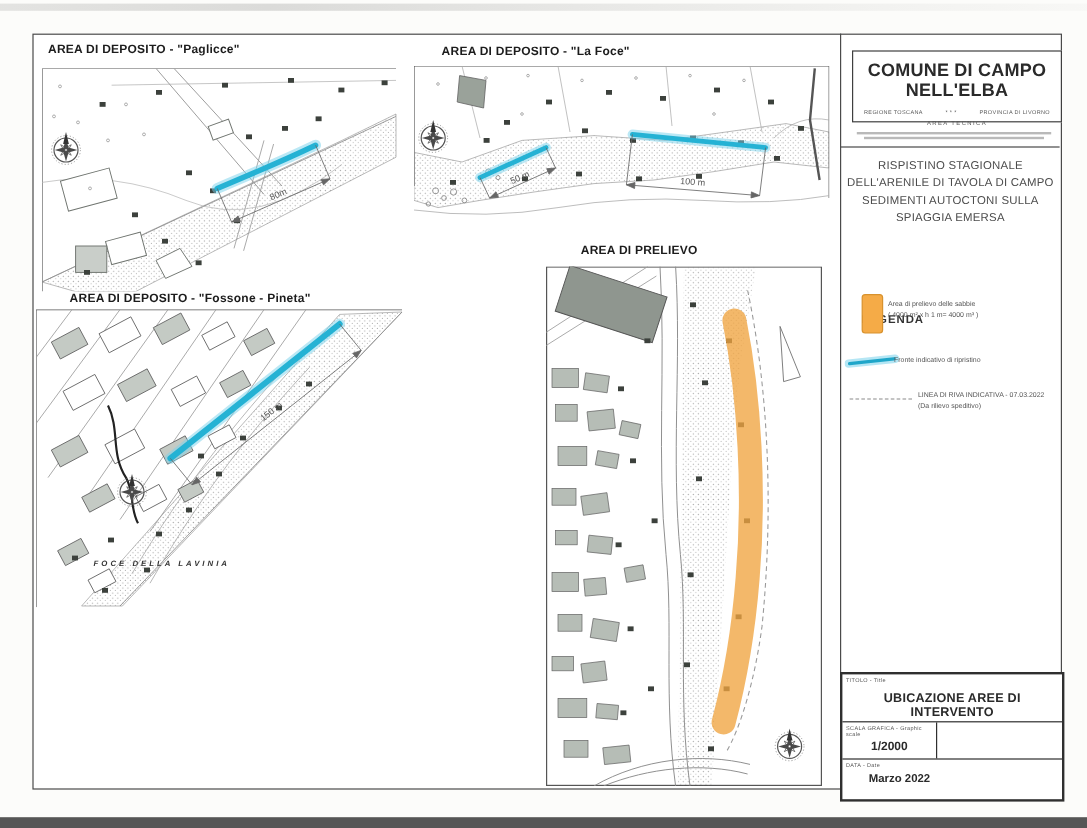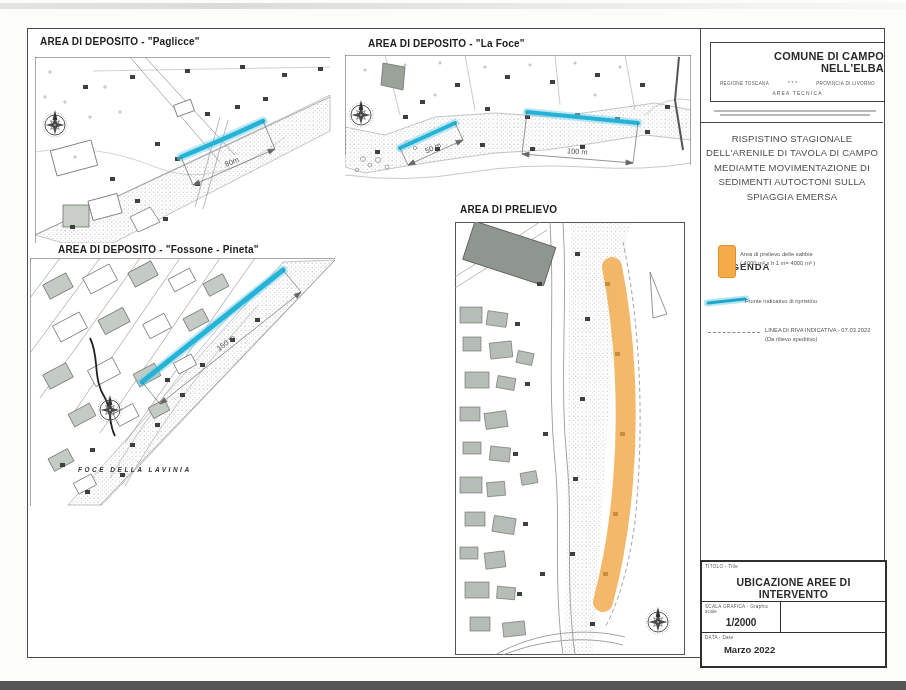--- a/index.html
+++ b/index.html
@@ -8,21 +8,21 @@
   .abs{position:absolute;}
   .sheet{left:27px;top:28px;width:856px;height:628px;border:1px solid #4a4a4a;background:#ffffff;}
   .col-divider{left:700px;top:28px;width:0;height:628px;border-left:1px solid #4a4a4a;}
   .scan-top{left:0;top:3px;width:906px;height:6px;
             background:linear-gradient(90deg,#d6d6d4 0%,#c9c9c7 25%,#dddddb 55%,#ececea 80%,#f5f5f3 100%);
             opacity:.65;}
   .scan-bottom{left:0;top:681px;width:906px;height:9px;background:#565656;}
   .panel-title{font-weight:bold;font-size:10px;letter-spacing:.2px;color:#1c1c1c;white-space:nowrap;}
   
   .hdr-box{left:710px;top:42px;width:173px;height:58px;border:1.5px solid #3f3f3f;background:#fff;}
-  .hdr-muni{margin-top:7px;text-align:right;font-weight:bold;font-size:11px;letter-spacing:.2px;color:#2a2a2a;}
+  .hdr-muni{margin-top:7px;text-align:center;font-weight:bold;font-size:15px;letter-spacing:.2px;color:#2a2a2a;}
   .hdr-row{display:flex;justify-content:space-between;align-items:center;padding:0 9px;margin-top:7px;
            font-size:4.6px;color:#5a5a5a;letter-spacing:.3px;}
   .hdr-office{text-align:center;margin-top:5px;font-size:4.9px;color:#555;letter-spacing:1.2px;}
   .disc{left:714px;top:107px;width:162px;}
   .disc-line{height:2px;background:#b9b9b9;margin:2.5px 0;filter:blur(.35px);}
   .hdivider{left:700px;top:122px;width:183px;border-top:1px solid #4a4a4a;}
   .proj-title{left:701px;top:132px;width:182px;text-align:center;font-size:9.5px;line-height:1.52;
               color:#4c4c4c;font-weight:500;letter-spacing:.2px;}
   .legend-h{left:718px;top:221px;font-size:9.5px;font-weight:bold;letter-spacing:.8px;color:#333;margin-top:40px;}
   .sw-orange{left:718px;top:245px;width:16px;height:31px;background:#f5ab47;border:1px solid #d8922e;border-radius:3px;}
@@ -278,21 +278,21 @@
       <line x1="112" y1="124" x2="130" y2="146"></line>
         <line x1="253" y1="12" x2="271" y2="34"></line>
       <line x1="130" y1="146" x2="271" y2="34"></line>
       <polygon points="130,146 137.1,143.6 133.9,139.7" fill="#666"></polygon>
       <polygon points="271,34 267.1,40.3 264,36.4" fill="#666"></polygon>
     </g>
     <text x="200" y="86" transform="rotate(-38 200 90)" text-anchor="middle" font-size="7.5" fill="#555">150 m</text>
     <text x="48" y="214" font-size="6.5" font-style="italic" font-weight="bold" fill="#333" letter-spacing="2.5">FOCE DELLA LAVINIA</text>
   </svg>
 
-  <div class="abs panel-title" style="left:460px;top:204px;">AREA DI PRELIEVO</div>
+  <div class="abs panel-title" style="left:484px;top:204px;">AREA DI PRELIEVO</div>
   <svg class="abs" style="left:455px;top:222px;" width="230" height="433" viewBox="0 0 230 433">
     <defs>
       <pattern id="dots4" width="4.2" height="4.2" patternUnits="userSpaceOnUse">
         <circle cx="1" cy="1" r="0.55" fill="#8f8f8f"></circle>
           <circle cx="3.1" cy="3.1" r="0.45" fill="#9a9a9a"></circle>
       </pattern>
     </defs>
     <rect x="0.5" y="0.5" width="229" height="432" fill="none" stroke="#555" stroke-width="1"></rect>
     <polygon points="115,0 175,0 162,80 155,160 150,240 145,320 138,433 110,433" fill="url(#dots4)" fill-opacity="0.75"></polygon>
     <path d="M95,0 C100,80 92,160 100,240 C106,300 98,360 108,433" fill="none" stroke="#8b8b8b" stroke-width="0.8"></path>
@@ -366,21 +366,20 @@
   <div class="abs disc">
     <div class="disc-line" style="width:100%"></div>
     <div class="disc-line" style="width:92%;margin-left:4%"></div>
   </div>
 
   <div class="abs hdivider"></div>
 
   <div class="abs proj-title">
     <div>RISPISTINO STAGIONALE</div>
     <div>DELL'ARENILE DI TAVOLA DI CAMPO</div>
-    <div>MEDIAMTE MOVIMENTAZIONE DI</div>
     <div>SEDIMENTI AUTOCTONI SULLA</div>
     <div>SPIAGGIA EMERSA</div>
   </div>
 
   <div class="abs legend-h">LEGENDA</div>
 
   <div class="abs sw-orange"></div>
   <div class="abs leg-text" style="left:740px;top:250px;">
     <div>Area di prelievo delle sabbie</div>
     <div>( 4000 m² x h 1 m= 4000 m³ )</div>

